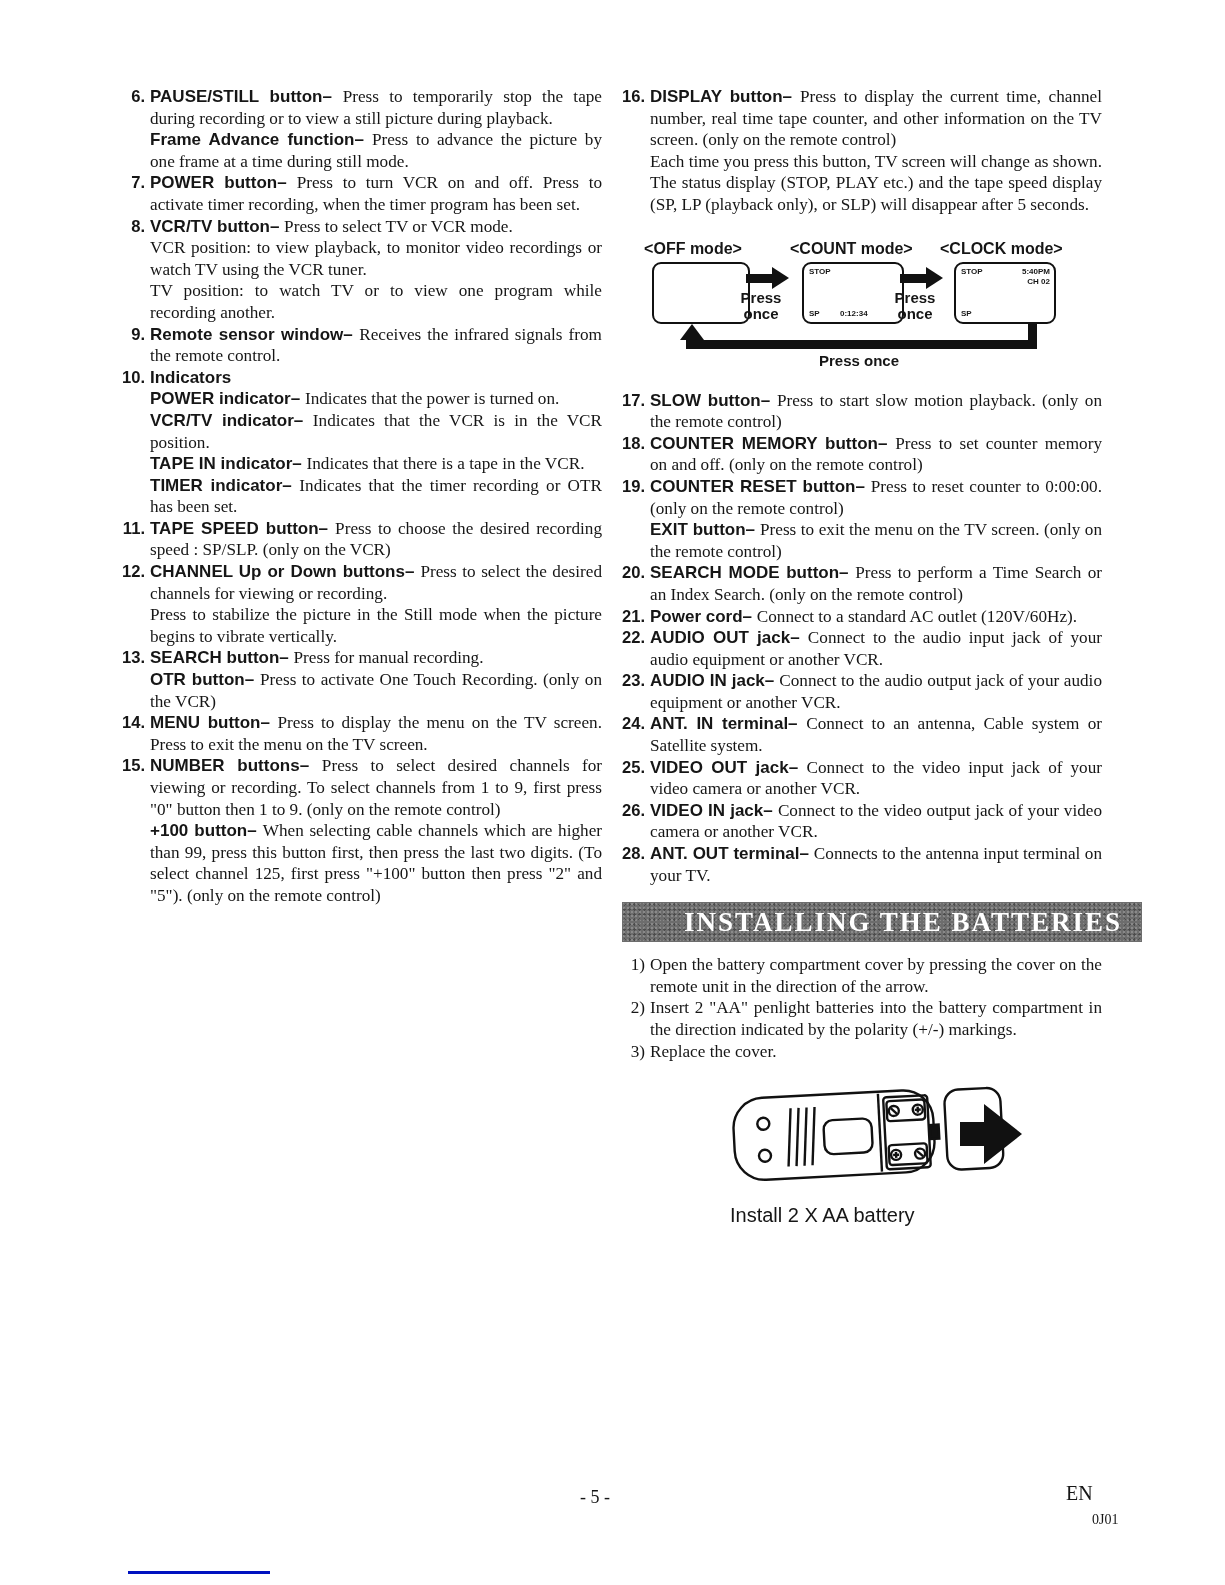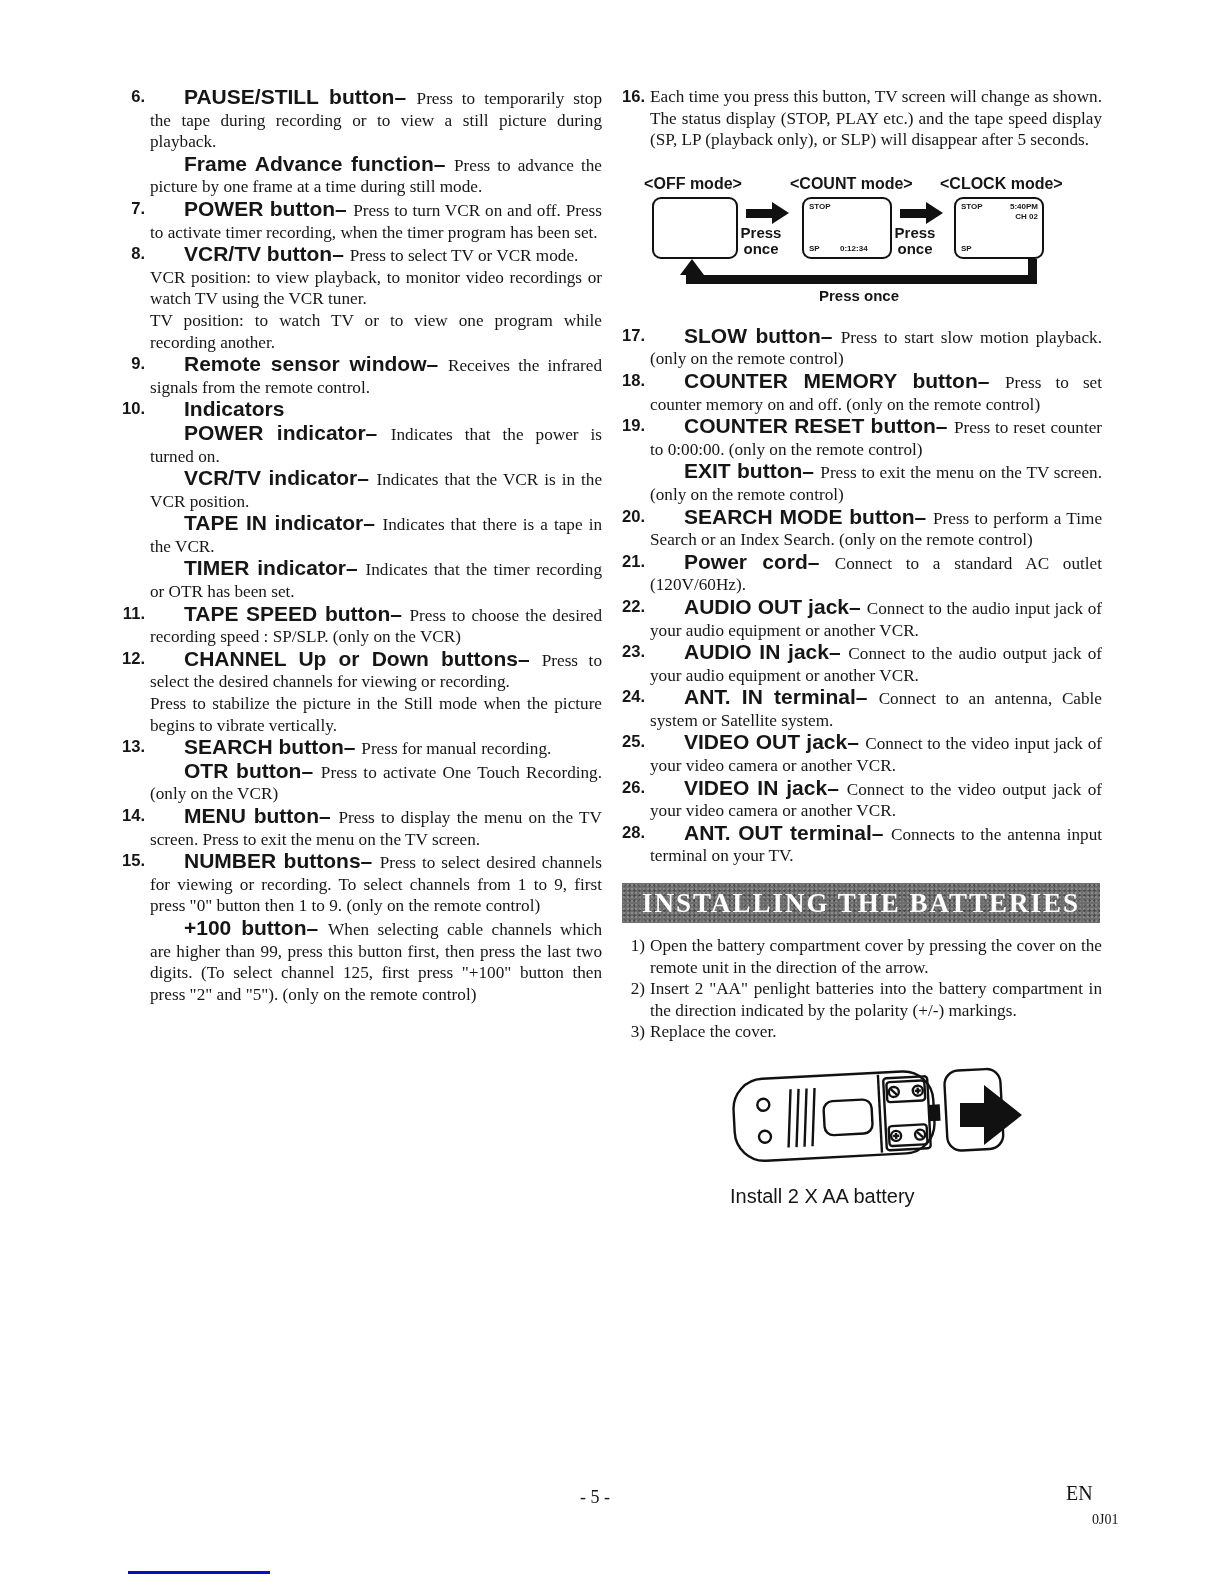--- a/index.html
+++ b/index.html
@@ -7,43 +7,43 @@
         font-family:"Liberation Serif","DejaVu Serif",serif;overflow:hidden;}
   .cols{position:absolute;left:112px;top:86px;display:flex;gap:10px;}
   .col{width:490px;}
   .item{display:flex;align-items:flex-start;}
   .num{flex:0 0 38px;text-align:right;padding-right:5px;box-sizing:border-box;
        font-family:"Liberation Sans","DejaVu Sans",sans-serif;font-weight:700;
        font-size:16.6px;line-height:21.6px;}
   .battery .num{font-family:"Liberation Serif","DejaVu Serif",serif;font-weight:400;font-size:17.2px;}
   .ibody{width:452px;}
   .para{margin:0;text-align:justify;font-size:17.2px;line-height:21.6px;}
-  .r-b{font-family:"Liberation Sans","DejaVu Sans",sans-serif;font-weight:700;font-size:21px;margin-left:34px;}
+  .r-b{font-family:"Liberation Sans","DejaVu Sans",sans-serif;font-weight:700;font-size:17px;}
   .r-i{}
   
   .diagram{position:relative;width:470px;height:138px;margin:24px 0 12px 30px;
            font-family:"Liberation Sans","DejaVu Sans",sans-serif;}
   .dm-label{position:absolute;top:0;font-weight:700;font-size:16px;text-align:center;white-space:nowrap;}
-  .dm-box{position:absolute;top:22px;height:58px;border:2.5px solid #111;border-radius:9px;background:#fff;}
+  .dm-box{position:absolute;top:22px;height:58px;border:2.5px solid #111;border-radius:9px;background:#fff;padding-left:12px;}
   .scr{position:absolute;font-weight:700;font-size:8px;line-height:8px;}
   .press{position:absolute;width:46px;text-align:center;font-weight:700;font-size:15px;line-height:16px;}
   .shaft{position:absolute;height:9px;background:#111;}
   .head-right{position:absolute;width:0;height:0;border-top:11px solid transparent;
               border-bottom:11px solid transparent;border-left:17px solid #111;}
   .head-up{position:absolute;width:0;height:0;border-left:12px solid transparent;
            border-right:12px solid transparent;border-bottom:16px solid #111;}
   .press-bottom{position:absolute;width:130px;text-align:center;font-weight:700;font-size:15px;}
   
   .section-bar{margin:16px 0 12px 10px;width:478px;height:40px;line-height:40px;text-align:center;
      background-color:#6d6d6d;
      background-image:radial-gradient(circle,rgba(255,255,255,.20) 1px,transparent 1.4px),
                       radial-gradient(circle,rgba(0,0,0,.30) 1px,transparent 1.4px);
      background-size:4px 4px,5px 5px;
      color:#fff;font-weight:700;font-size:27px;letter-spacing:2px;
-     font-family:"Liberation Serif","DejaVu Serif",serif;}
+     font-family:"Liberation Serif","DejaVu Serif",serif;padding-left:42px;}
   
   .remote-wrap{margin:14px 0 0 112px;width:312px;}
   .caption{margin:6px 0 0 6px;font-family:"Liberation Sans","DejaVu Sans",sans-serif;font-size:20px;}
   
   .page-num{position:absolute;top:1487px;left:0;width:1190px;text-align:center;font-size:18px;}
   .footer-lang{position:absolute;top:1482px;left:1066px;font-size:20px;}
   .footer-code{position:absolute;top:1512px;left:1092px;font-size:14px;text-align:center;}
   .blue-line{position:absolute;top:1571px;left:128px;width:142px;height:3px;background:#0012c0;}
 </style>
 </head>
@@ -124,20 +124,21 @@
             <p class="para"><span class="r-b">+100 button– </span><span class="r-p">When selecting cable channels which are higher than 99, press this button first, then press the last two digits. (To select channel 125, first press "+100" button then press "2" and "5"). (only on the remote control)</span></p>
           </div>
         </div>
       </div>
 
     <div class="col">
       <div id="right-col-a">
           <div class="item">
             <span class="num">16.</span>
             <div class="ibody">
+              <p class="para"><span class="r-b">DISPLAY button– </span><span class="r-p">Press to display the current time, channel number, real time tape counter, and other information on the TV screen. (only on the remote control)</span></p>
               <p class="para"><span class="r-p">Each time you press this button, TV screen will change as shown. The status display (STOP, PLAY etc.) and the tape speed display (SP, LP (playback only), or SLP) will disappear after 5 seconds.</span></p>
             </div>
           </div>
         </div>
 
       <div class="diagram">
         <div class="dm-label" style="left:-8px;width:118px;">&lt;OFF mode&gt;</div>
         <div class="dm-label" style="left:148px;width:110px;">&lt;COUNT mode&gt;</div>
         <div class="dm-label" style="left:298px;width:114px;">&lt;CLOCK mode&gt;</div>
 

